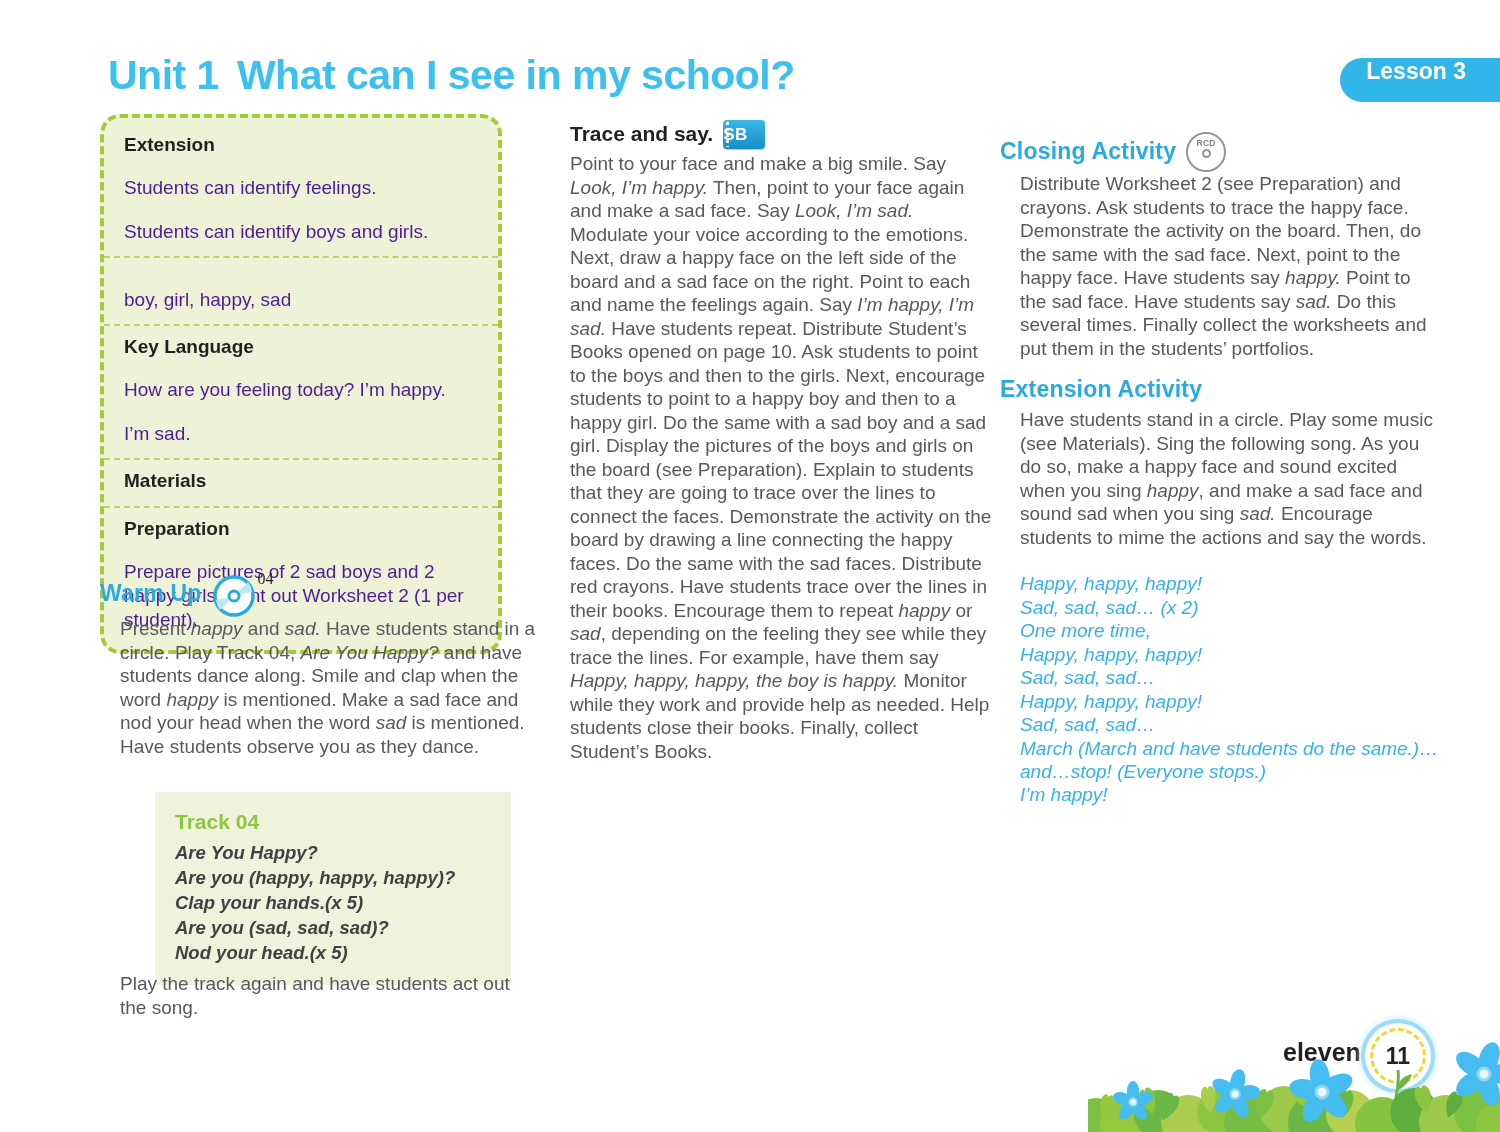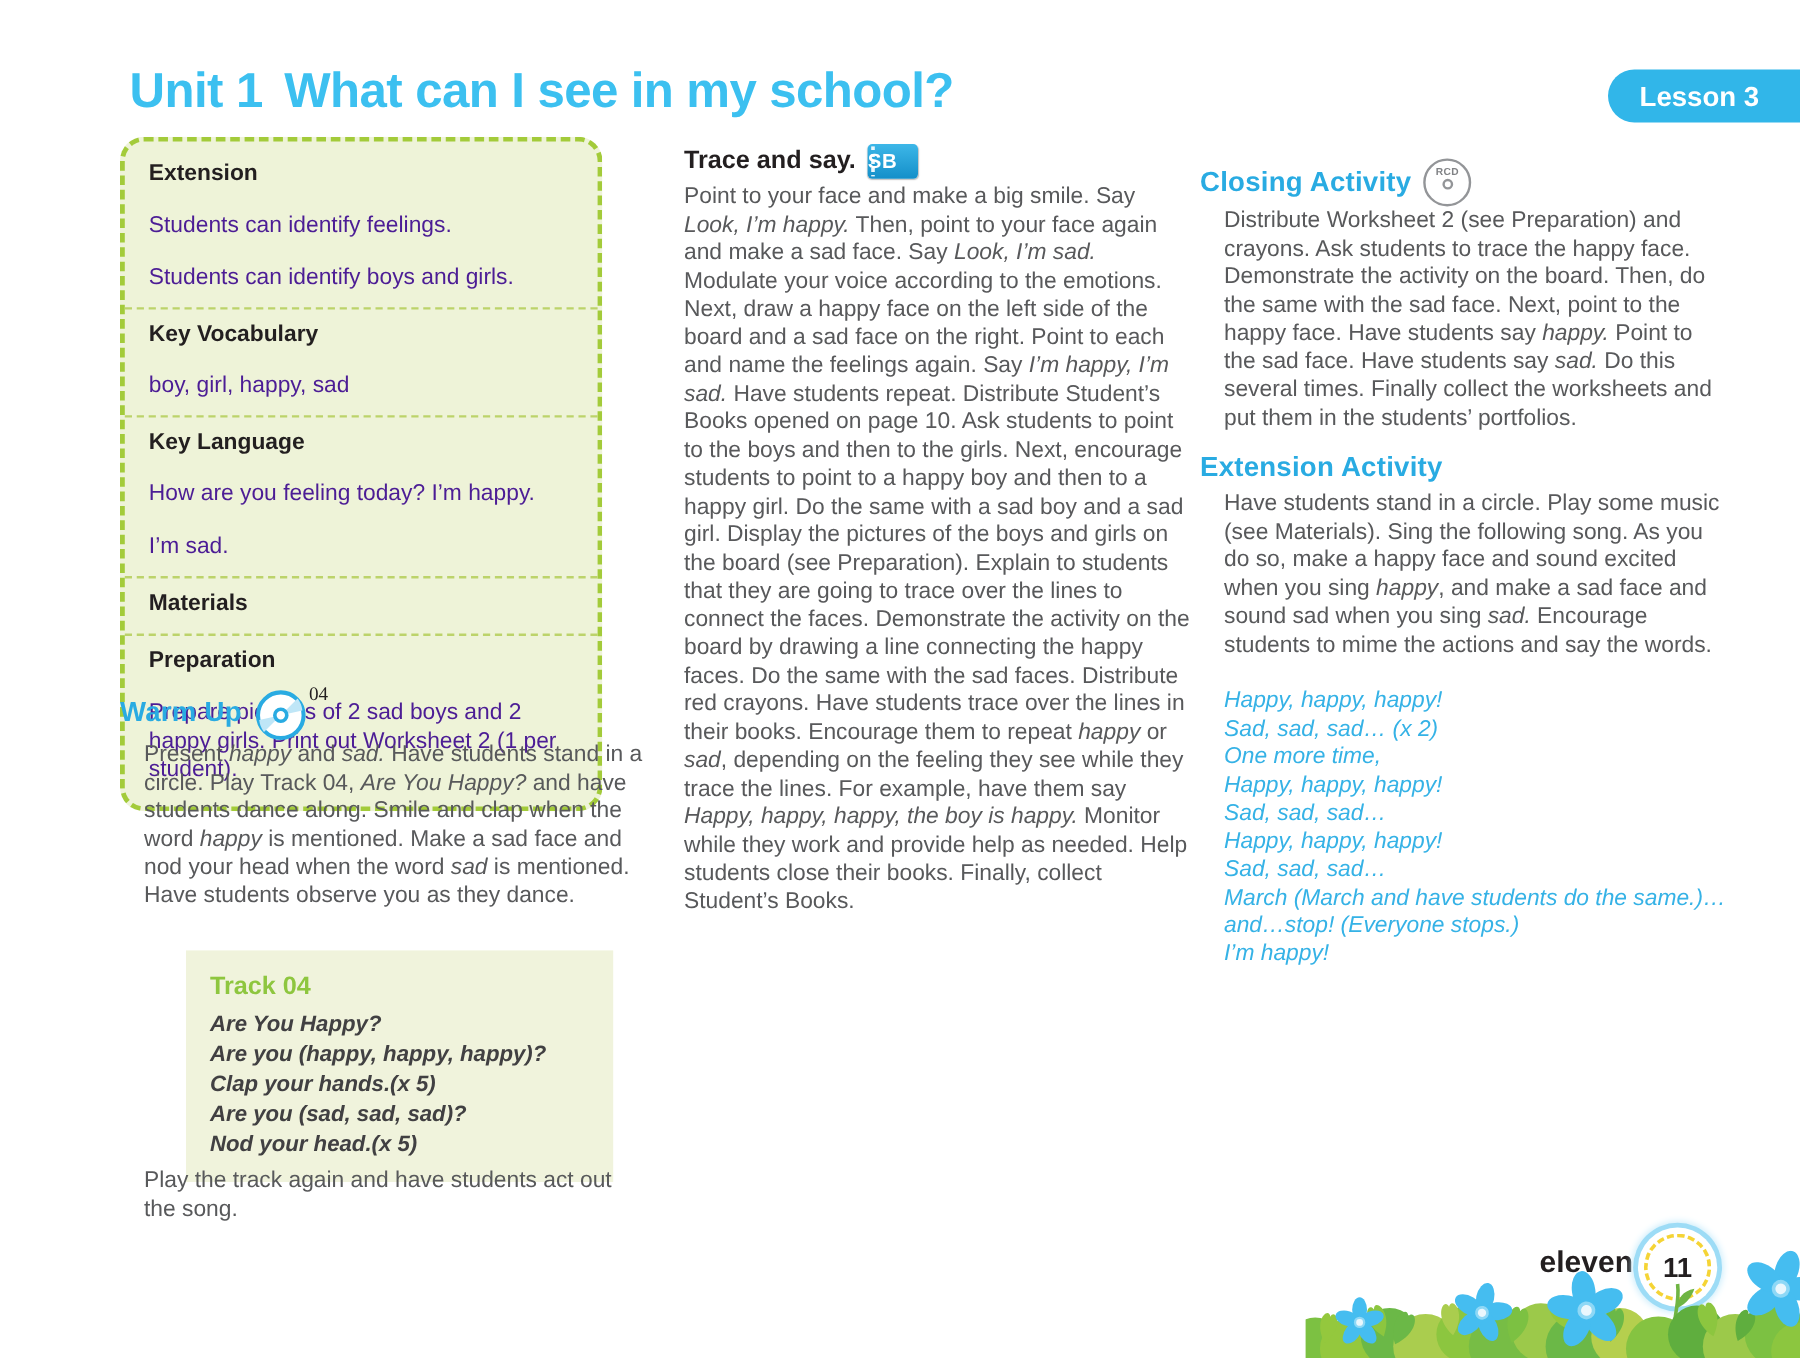--- a/index.html
+++ b/index.html
@@ -13,21 +13,21 @@
   
   .page-title{
     position:absolute;left:108px;top:52px;
     font-size:41px;font-weight:800;color:#3cc0f0;letter-spacing:-0.5px;
     white-space:nowrap;
   }
   .page-title .t2{margin-left:18px;}
   .lesson-badge{
     position:absolute;right:0;top:58px;height:44px;
     background:#31b6e9;border-radius:22px 0 0 22px;
-    display:flex;align-items:center;padding:0 34px 0 26px;
+    display:flex;align-items:flex-start;padding:0 34px 0 26px;
     color:#ffffff;font-size:23px;font-weight:700;
   }
   
   .info-box{
     position:absolute;left:100px;top:114px;width:402px;
     background:#eef3d8;border:4px dashed #a3cb3a;border-radius:20px;
     box-sizing:border-box;padding:6px 0;
   }
   .info-section{padding:10px 20px 12px 20px;}
   .info-section + .info-section{border-top:2px dashed #bcd36a;}
@@ -96,21 +96,20 @@
   <span>Lesson 3</span>
 </div>
 
 <div class="info-box">
   <div class="info-section">
     <div class="info-head">Extension</div>
     <div class="info-line">Students can identify feelings.</div>
     <div class="info-line">Students can identify boys and girls.</div>
   </div>
   <div class="info-section">
-    <div class="info-head">Key Vocabulary</div>
     <div class="info-line">boy, girl, happy, sad</div>
   </div>
   <div class="info-section">
     <div class="info-head">Key Language</div>
     <div class="info-line">How are you feeling today? I’m happy.</div>
     <div class="info-line">I’m sad.</div>
   </div>
   <div class="info-section">
     <div class="info-head">Materials</div>
   </div>

